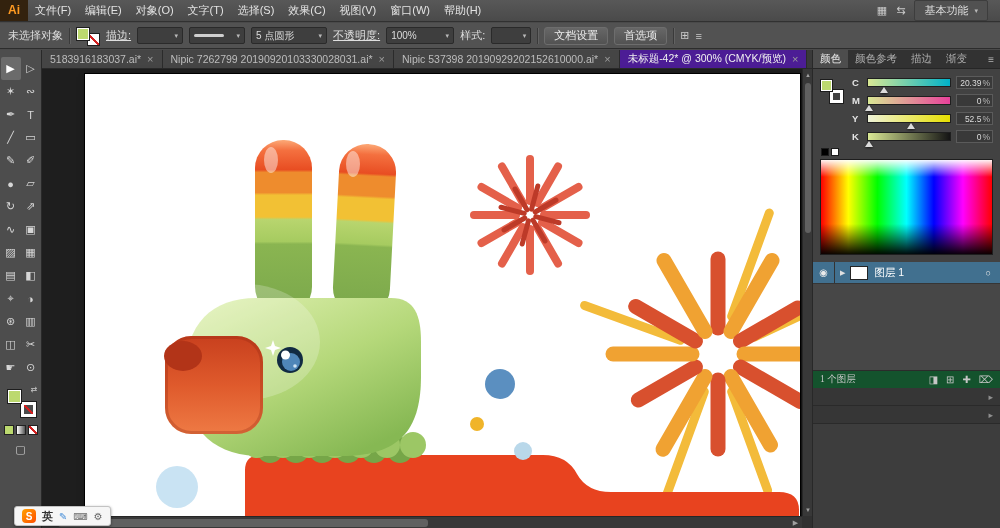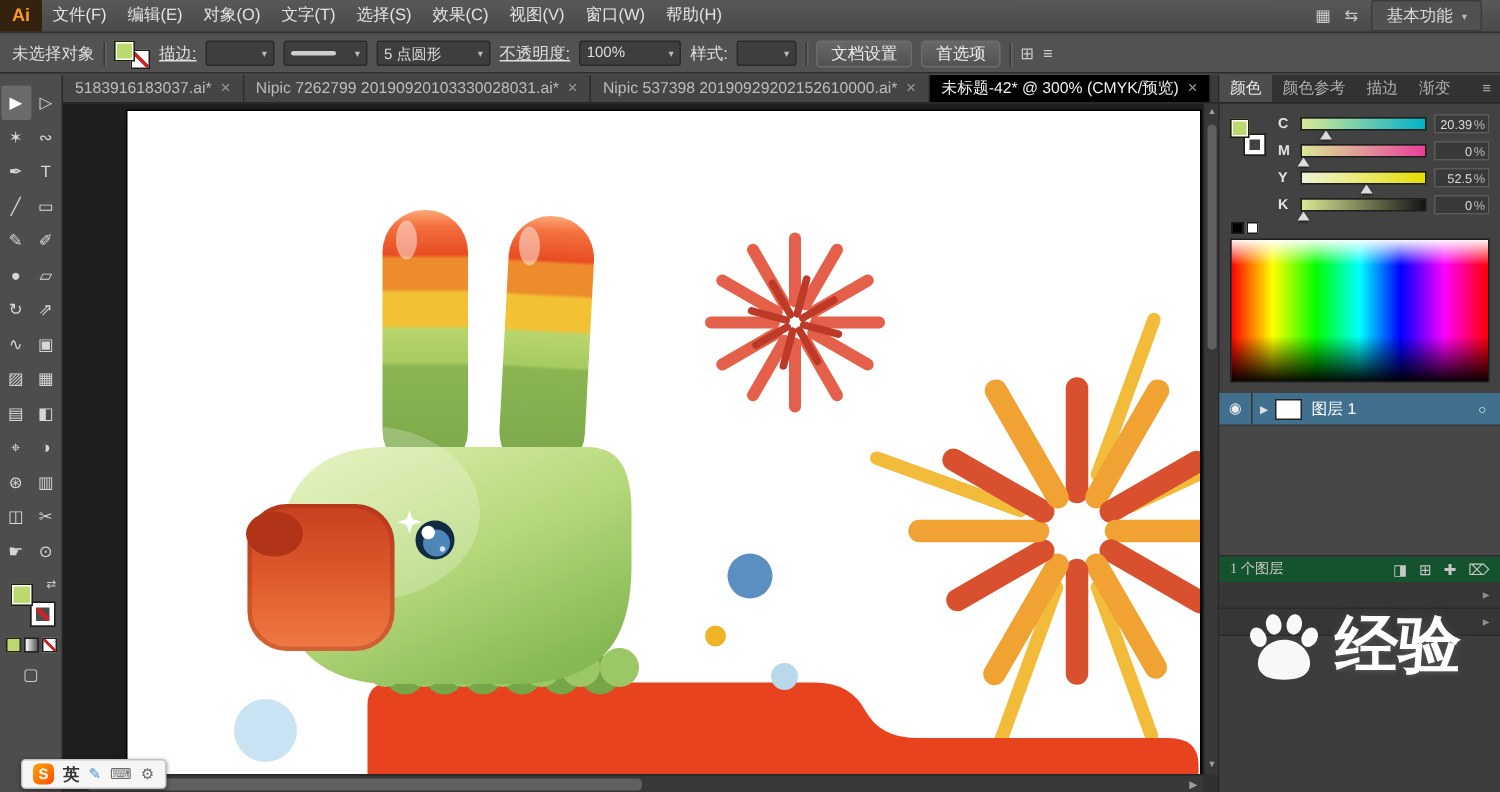--- a/index.html
+++ b/index.html
@@ -61,21 +61,21 @@
   .tb-mini.m-grad { background:linear-gradient(90deg,#fff,#555); }
   .tb-mini.m-none { background:linear-gradient(45deg,transparent 40%,#d42020 40%,#d42020 60%,transparent 60%),#fff; }
   .tb-screen { margin-top:8px; color:#cfcfcf; font-size:11px; }
 
   
   .center { position:absolute; left:42px; right:188px; top:0; bottom:0; }
   .tabbar { position:absolute; top:0; left:0; right:0; height:19px; background:#3a3a3a;
     border-bottom:1px solid #292929; display:flex; overflow:hidden; }
   .doc-tab { display:flex; align-items:center; gap:6px; padding:0 8px; font-size:10.5px;
     color:#bdbdbd; background:#454545; border-right:1px solid #2b2b2b; white-space:nowrap; }
-  .doc-tab.active { background:#000000; color:#f0f0f0; }
+  .doc-tab.active { background:#4c1d95; color:#f0f0f0; }
   .tab-close { color:#9c9c9c; font-size:11px; line-height:1; }
   .tab-right { margin-left:auto; display:flex; align-items:center; gap:7px; padding:0 7px;
     color:#bdbdbd; font-size:10px; background:#3a3a3a; }
 
   .canvas { position:absolute; top:19px; left:0; right:0; bottom:0; background:#1e1e1e; }
   .artboard { position:absolute; left:43px; top:5px; width:715px; height:442px; background:#fff;
     box-shadow:0 0 0 1px #000, 3px 3px 8px rgba(0,0,0,.55); }
   .art { position:absolute; inset:0; width:100%; height:100%; }
 
   .hscroll { position:absolute; left:0; right:10px; bottom:0; height:12px; background:#383838;
@@ -531,32 +531,20 @@
       <div class="collapsed-row">
         <span>▸</span>
       </div>
       <div class="collapsed-row">
         <span>▸</span>
       </div>
       <div class="panel-filler"></div>
     </div>
   </div>
 
-  <div class="watermark">
-    <svg width="52" height="48" viewBox="0 0 60 56">
-      <g fill="#ffffff" opacity="0.97">
-        <ellipse cx="10" cy="22" rx="6" ry="8" transform="rotate(-28 10 22)"></ellipse>
-        <ellipse cx="22" cy="12" rx="6" ry="8" transform="rotate(-10 22 12)"></ellipse>
-        <ellipse cx="38" cy="12" rx="6" ry="8" transform="rotate(10 38 12)"></ellipse>
-        <ellipse cx="50" cy="22" rx="6" ry="8" transform="rotate(28 50 22)"></ellipse>
-        <path d="M30 24 C42 24 52 34 50 45 C48 53 40 55 30 55 C20 55 12 53 10 45 C8 34 18 24 30 24 Z"></path>
-      </g>
-    </svg>
-    <span class="wm-text">经验</span>
-  </div>
 
   <div class="ime">
     <span class="ime-logo">S</span>
     <span class="ime-lang">英</span>
     <span class="ime-icon pen">✎</span>
     <span class="ime-icon">⌨</span>
     <span class="ime-icon">⚙</span>
   </div>
 
 </div>

